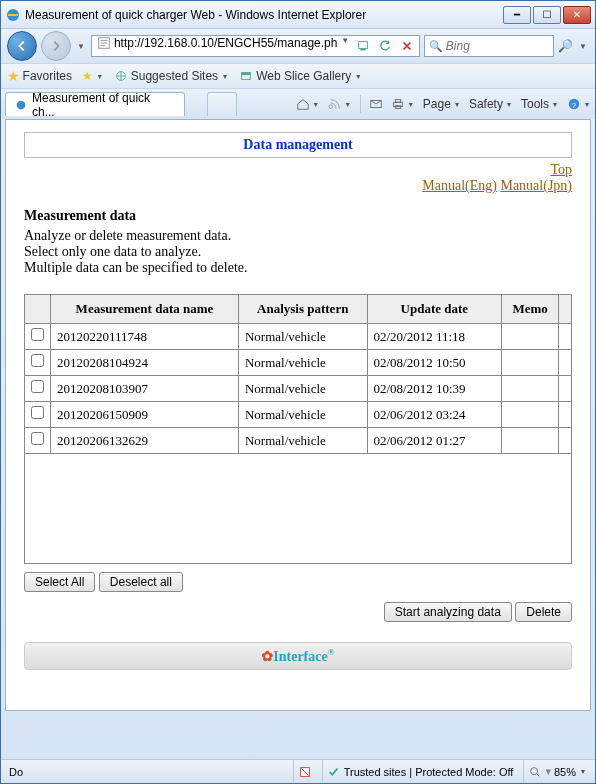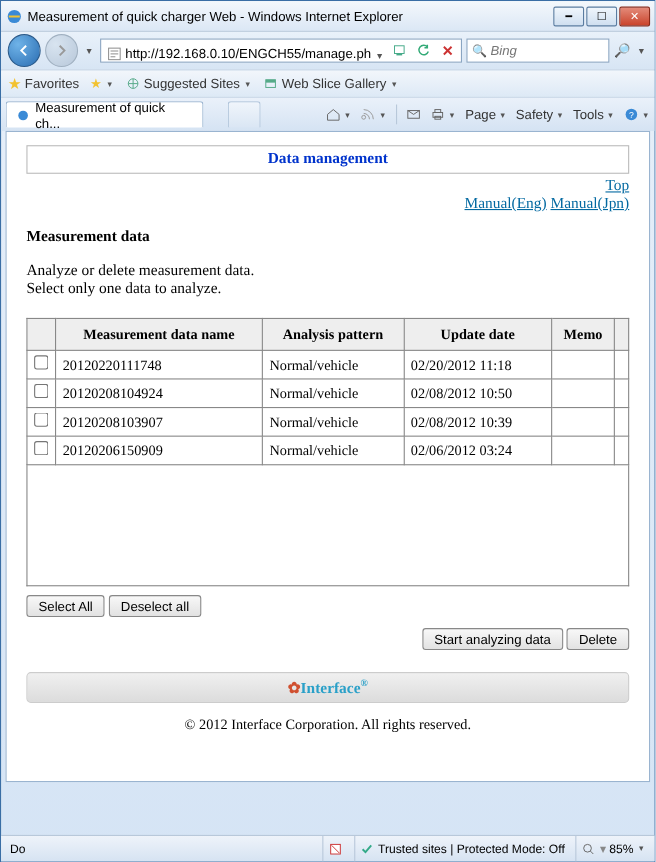--- a/index.html
+++ b/index.html
@@ -61,21 +61,21 @@
   color:#fff;font-size:14px;
 }
 .navarrow.fwd {
   background: radial-gradient(circle at 30% 30%, #d8e4f0, #b8c8da);
   border-color:#a0b0c0;
   color:#888;
 }
 .dd { font-size:8px; color:#555; padding:0 2px; }
 .addrbar {
   flex:1;
-  display:flex;align-items:flex-end;
+  display:flex;align-items:flex-start;
   background:#fff;
   border:1px solid #8aa5c2;
   height:22px;
   padding:0 2px;
 }
 .addrbar .favicon{width:14px;height:14px;margin:0 3px;}
 .addrbar input {
   flex:1;border:none;outline:none;font-size:12px;background:transparent;
 }
 .addrbtn {
@@ -153,23 +153,23 @@
   text-align:center;
   padding:4px;
   font-weight:bold;
   color:#0033cc;
   font-size:14px;
 }
 .page-links {
   text-align:right;
   margin-top:4px;
 }
-.page-links a { color:#0369a1; text-decoration:underline; font-size:14px;}
+.page-links a { color:#a16207; text-decoration:underline; font-size:14px;}
 .sect-title { font-weight:bold; margin-top:14px; font-size:14px;}
-.sect-lines { font-size:14px; margin-top:15px; }
+.sect-lines { font-size:14px; margin-top:4px; }
 .data-table {
   margin-top:18px;
   border-collapse:collapse;
   width:100%;
   font-size:13px;
   padding-left:36px;
 }
 .data-table th {
   border:1px solid #888;
   background:#eee;
@@ -386,20 +386,21 @@
     <div class="page-header-box">Data management</div>
     <div class="page-links">
       <a href="#">Top</a><br>
       <a href="#">Manual(Eng)</a>
       <a href="#">Manual(Jpn)</a>
     </div>
     <div class="sect-title">Measurement data</div>
     <div class="sect-lines">
       <div>Analyze or delete measurement data.</div>
       <div>Select only one data to analyze.</div>
+      <div>Multiple data can be specified to delete.</div>
     </div>
 
     <table class="data-table">
       <thead>
         <tr>
           <th class="chk"></th>
           <th>Measurement data name</th>
           <th>Analysis pattern</th>
           <th>Update date</th>
           <th>Memo</th>
@@ -432,37 +433,44 @@
             <td></td>
           </tr>
           <tr>
             <td class="chk"><input type="checkbox" style=""></td>
             <td>20120206150909</td>
             <td>Normal/vehicle</td>
             <td>02/06/2012 03:24</td>
             <td></td>
             <td></td>
           </tr>
+          <tr>
+            <td class="chk"><input type="checkbox" style=""></td>
+            <td>20120206132629</td>
+            <td>Normal/vehicle</td>
+            <td>02/06/2012 01:27</td>
+            <td></td>
+            <td></td>
+          </tr>
         </tbody>
     </table>
     <div class="table-wrap"></div>
 
     <div class="btnrow1">
       <button class="btn">Select All</button>
       <button class="btn">Deselect all</button>
     </div>
     <div class="btnrow2">
       <button class="btn">Start analyzing data</button>
       <button class="btn">Delete</button>
     </div>
 
     <div class="footer-bar">
       <span class="footer-logo"><span class="flower">✿</span><span>Interface</span><span style="font-size:9px;vertical-align:super;">®</span></span>
     </div>
-    <div class="copyright">© 2012 Interface Corporation. All rights reserved.</div>
   </div>
 
   <div class="statusbar">
     <div class="cell">Do</div>
     <div class="spacer"></div>
     <div class="cell">
       <svg class="ic" viewBox="0 0 16 16">
           <rect x="3" y="3" width="10" height="10" fill="#fff" stroke="#c33"></rect>
           <path d="M4 4l8 8" stroke="#c33"></path>
         </svg>

